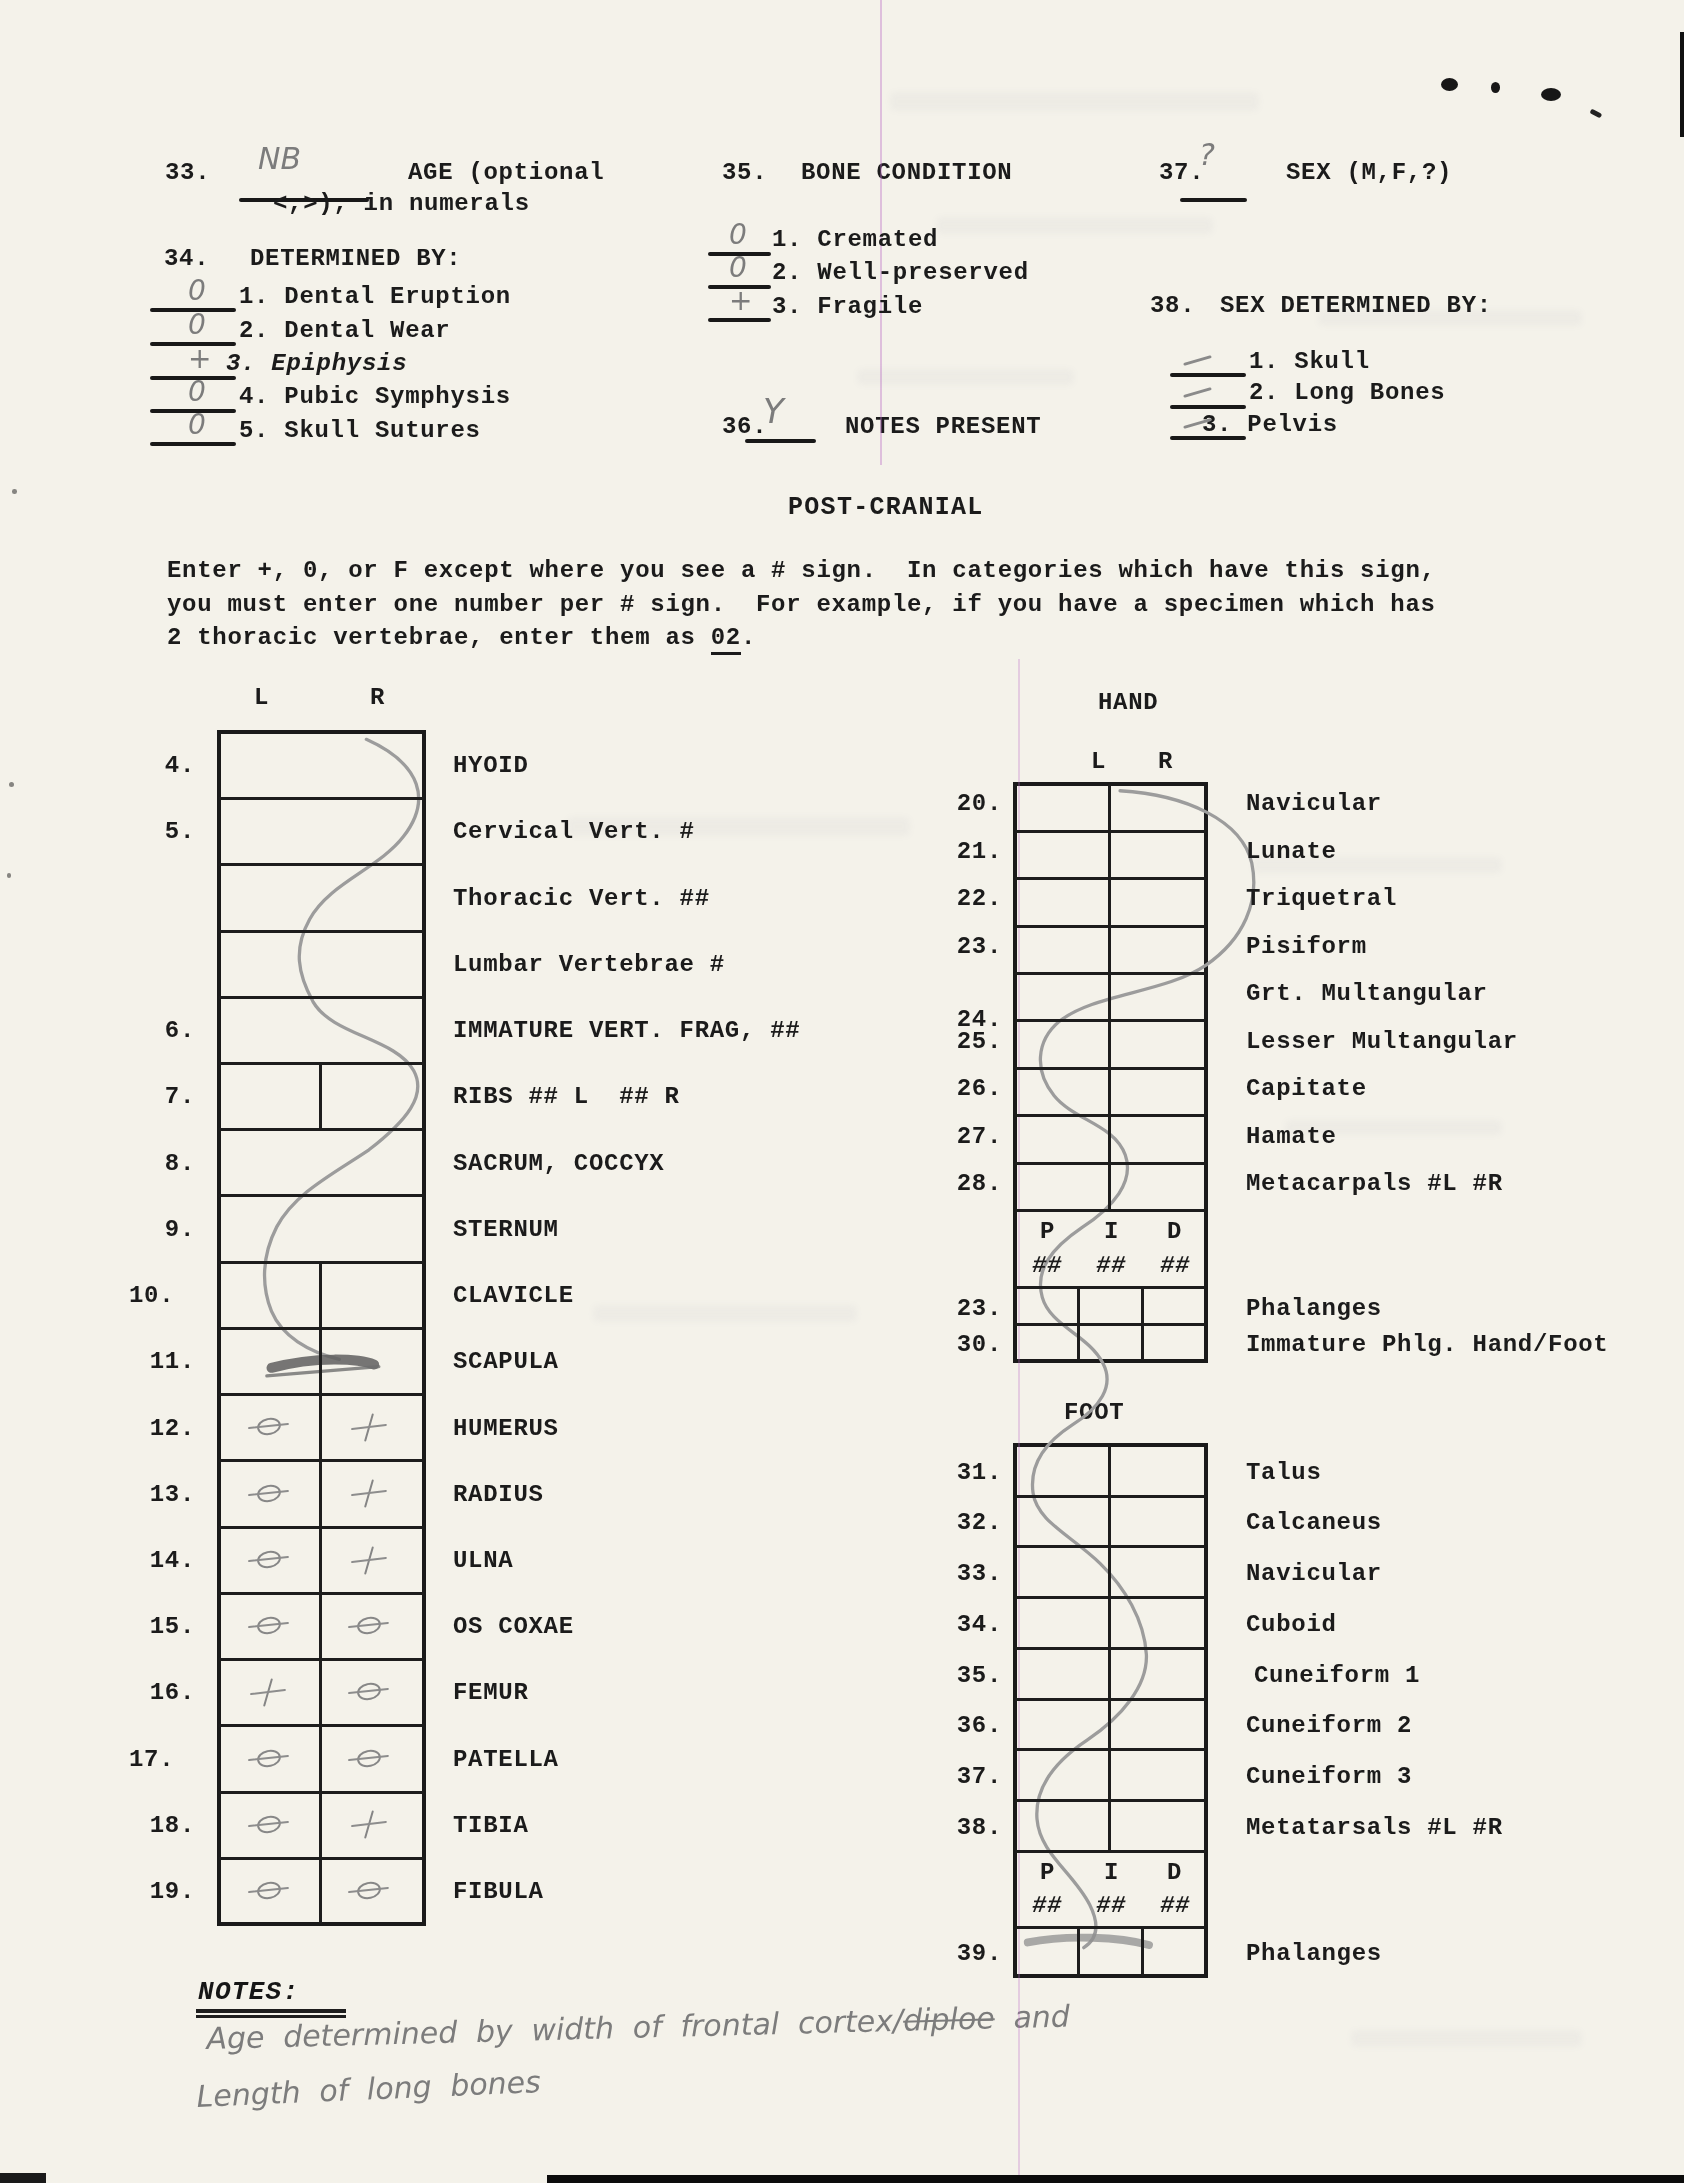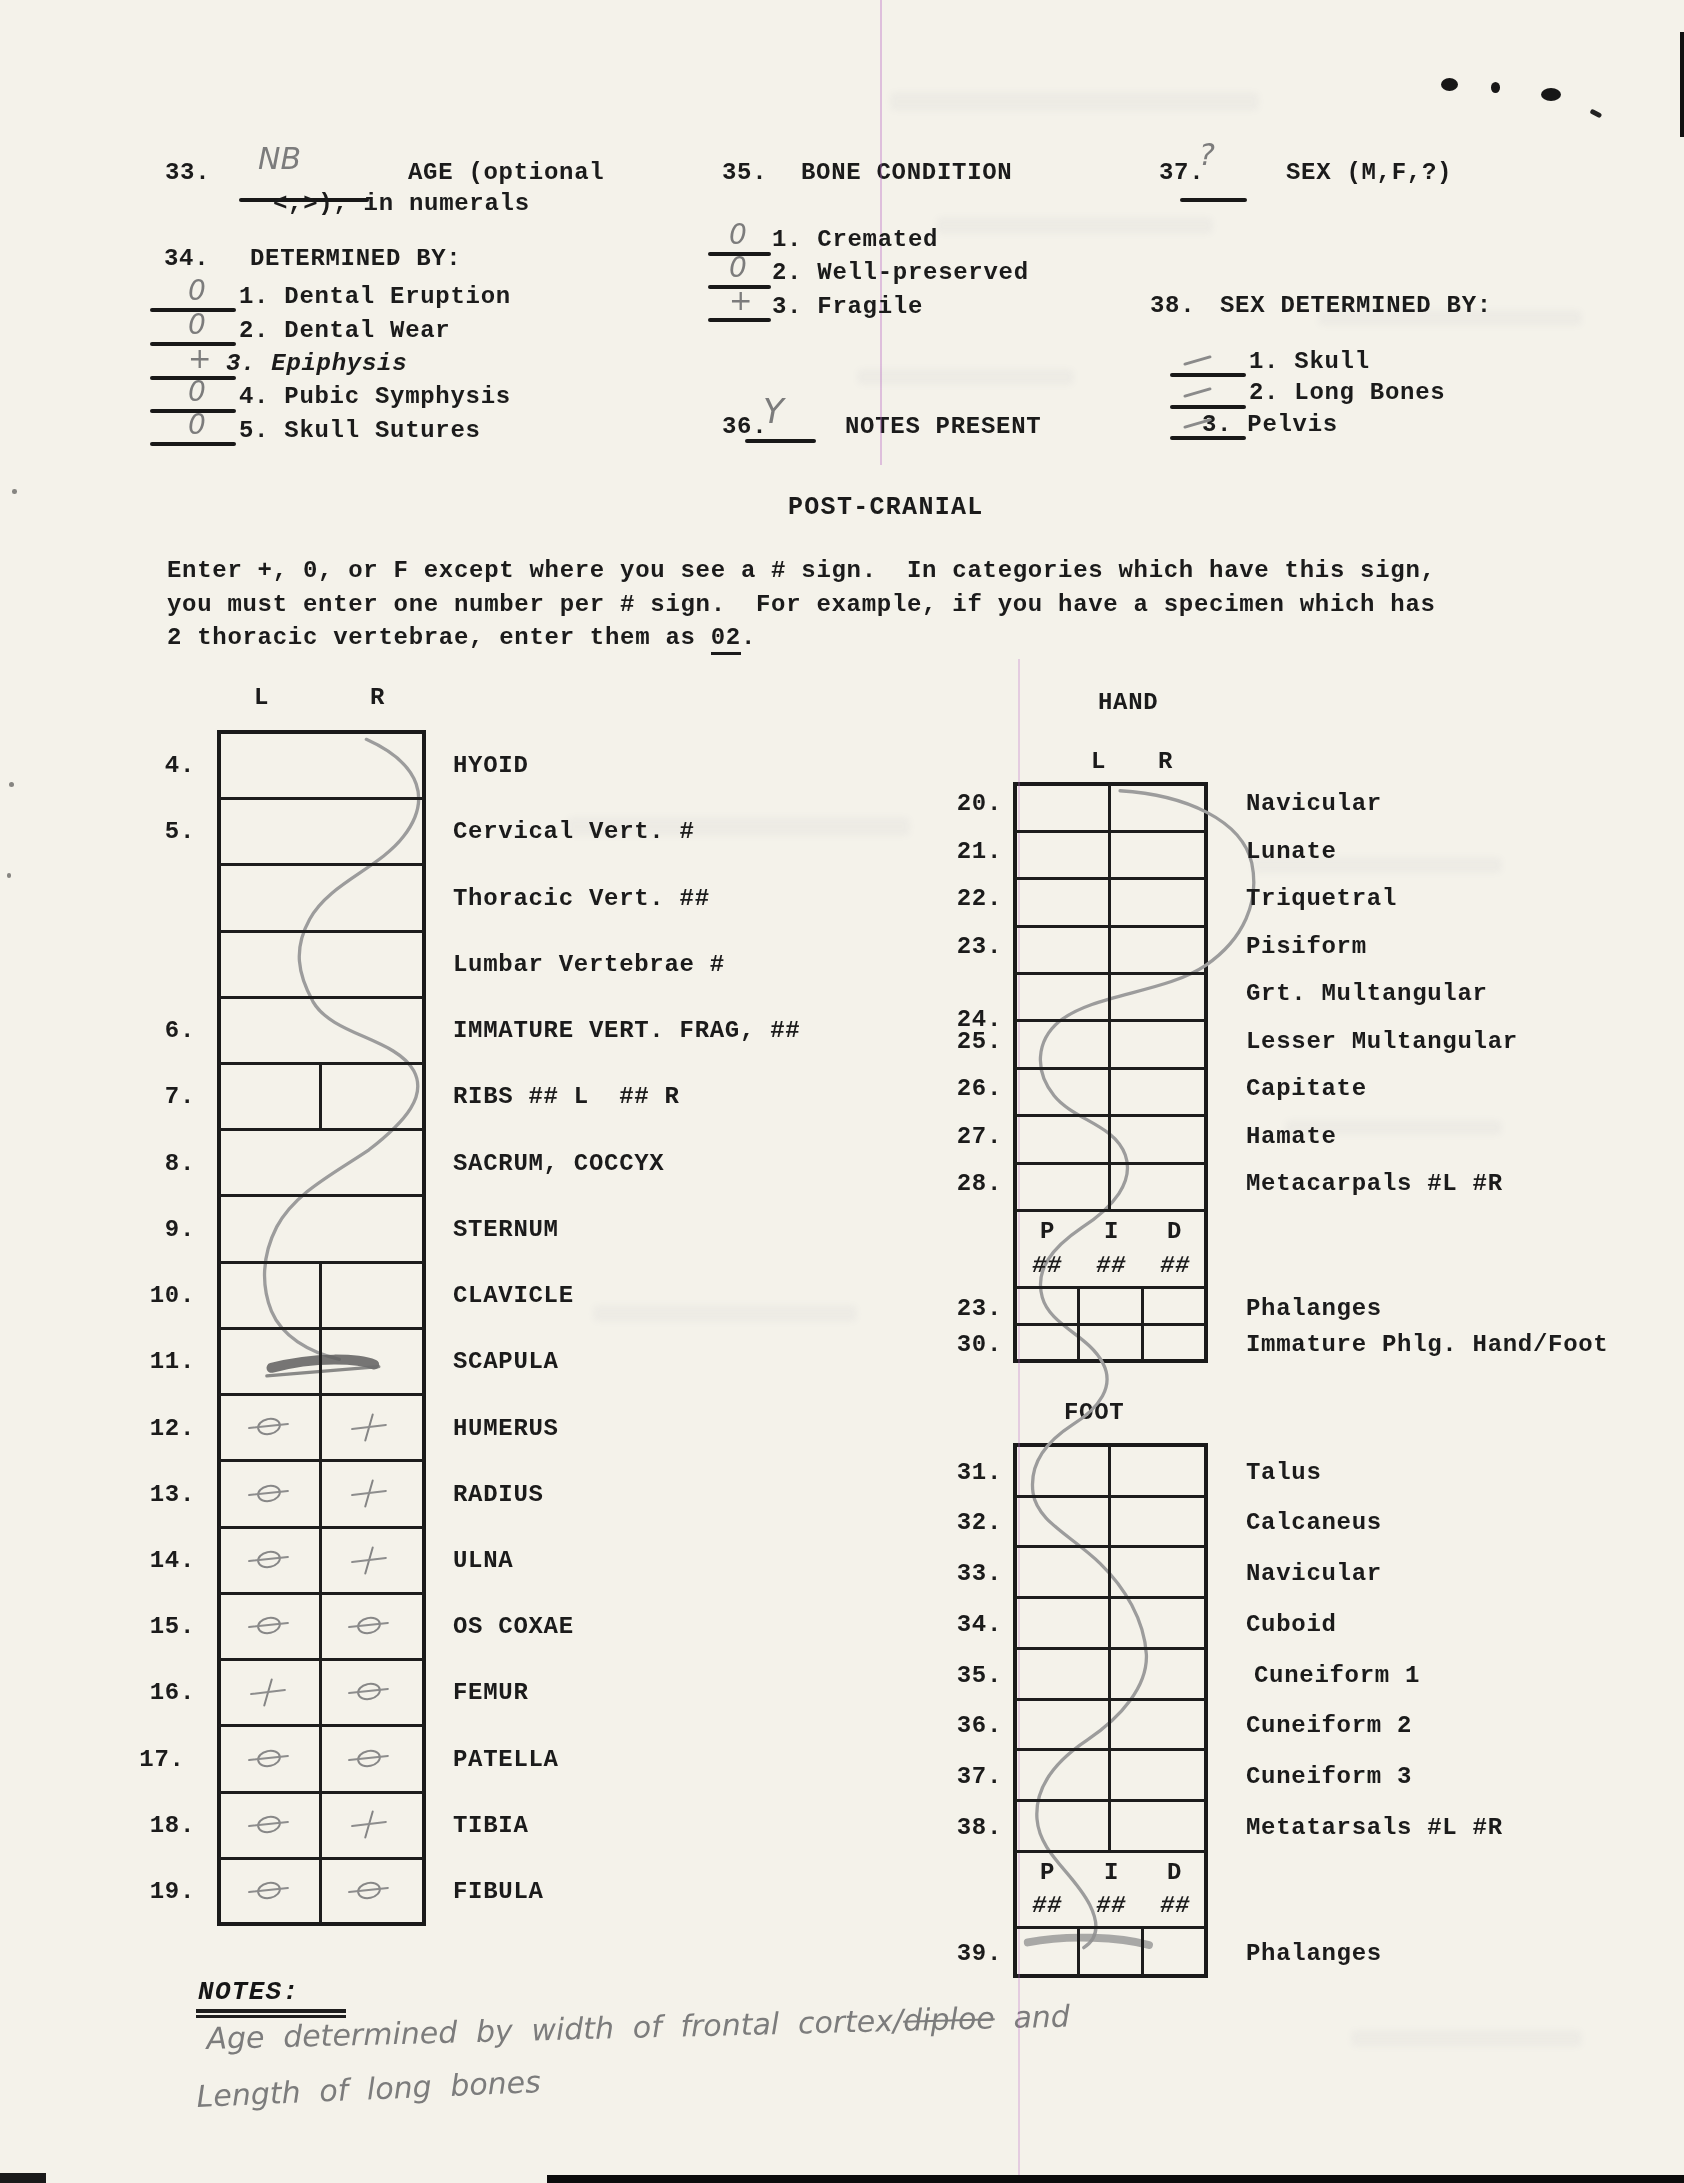--- a/index.html
+++ b/index.html
@@ -174,21 +174,21 @@
     <div class="abs t" style="left: 453px; top: 952px;">Lumbar Vertebrae #</div>
     <div class="abs t" style="left: 129px; top: 1018px; width: 66px; text-align: right;">6.</div>
     <div class="abs t" style="left: 453px; top: 1018px;">IMMATURE VERT. FRAG, ##</div>
     <div class="abs t" style="left: 129px; top: 1084px; width: 66px; text-align: right;">7.</div>
     <div class="abs t" style="left: 453px; top: 1084px;">RIBS ## L  ## R</div>
     <div class="abs vline" style="left: 319px; top: 1063px; height: 66px;"></div>
     <div class="abs t" style="left: 129px; top: 1151px; width: 66px; text-align: right;">8.</div>
     <div class="abs t" style="left: 453px; top: 1151px;">SACRUM, COCCYX</div>
     <div class="abs t" style="left: 129px; top: 1217px; width: 66px; text-align: right;">9.</div>
     <div class="abs t" style="left: 453px; top: 1217px;">STERNUM</div>
-    <div class="abs t" style="left: 129px; top: 1283px; width: 66px; text-align: right;">10.</div>
+    <div class="abs t" style="left: 129px; top: 1283px; width: 66px; text-align: left;">10.</div>
     <div class="abs t" style="left: 453px; top: 1283px;">CLAVICLE</div>
     <div class="abs vline" style="left: 319px; top: 1262px; height: 66px;"></div>
     <div class="abs t" style="left: 129px; top: 1349px; width: 66px; text-align: right;">11.</div>
     <div class="abs t" style="left: 453px; top: 1349px;">SCAPULA</div>
     <div class="abs vline" style="left: 319px; top: 1328px; height: 66px;"></div>
     <div class="abs t" style="left: 129px; top: 1416px; width: 66px; text-align: right;">12.</div>
     <div class="abs t" style="left: 453px; top: 1416px;">HUMERUS</div>
     <div class="abs vline" style="left: 319px; top: 1394px; height: 66px;"></div>
     <div class="abs mk0" style="left: 248px; top: 1416px;"></div>
     <div class="abs mkplus" style="left: 351px; top: 1413px;"></div>
@@ -205,21 +205,21 @@
     <div class="abs t" style="left: 129px; top: 1614px; width: 66px; text-align: right;">15.</div>
     <div class="abs t" style="left: 453px; top: 1614px;">OS COXAE</div>
     <div class="abs vline" style="left: 319px; top: 1593px; height: 66px;"></div>
     <div class="abs mk0" style="left: 248px; top: 1615px;"></div>
     <div class="abs mk0" style="left: 348px; top: 1615px;"></div>
     <div class="abs t" style="left: 129px; top: 1680px; width: 66px; text-align: right;">16.</div>
     <div class="abs t" style="left: 453px; top: 1680px;">FEMUR</div>
     <div class="abs vline" style="left: 319px; top: 1659px; height: 66px;"></div>
     <div class="abs mkplus" style="left: 250px; top: 1678px;"></div>
     <div class="abs mk0" style="left: 348px; top: 1681px;"></div>
-    <div class="abs t" style="left: 129px; top: 1747px; width: 66px; text-align: center;">17.</div>
+    <div class="abs t" style="left: 129px; top: 1747px; width: 66px; text-align: left;">17.</div>
     <div class="abs t" style="left: 453px; top: 1747px;">PATELLA</div>
     <div class="abs vline" style="left: 319px; top: 1726px; height: 66px;"></div>
     <div class="abs mk0" style="left: 248px; top: 1748px;"></div>
     <div class="abs mk0" style="left: 348px; top: 1748px;"></div>
     <div class="abs t" style="left: 129px; top: 1813px; width: 66px; text-align: right;">18.</div>
     <div class="abs t" style="left: 453px; top: 1813px;">TIBIA</div>
     <div class="abs vline" style="left: 319px; top: 1792px; height: 66px;"></div>
     <div class="abs mk0" style="left: 248px; top: 1814px;"></div>
     <div class="abs mkplus" style="left: 351px; top: 1810px;"></div>
     <div class="abs t" style="left: 129px; top: 1879px; width: 66px; text-align: right;">19.</div>

